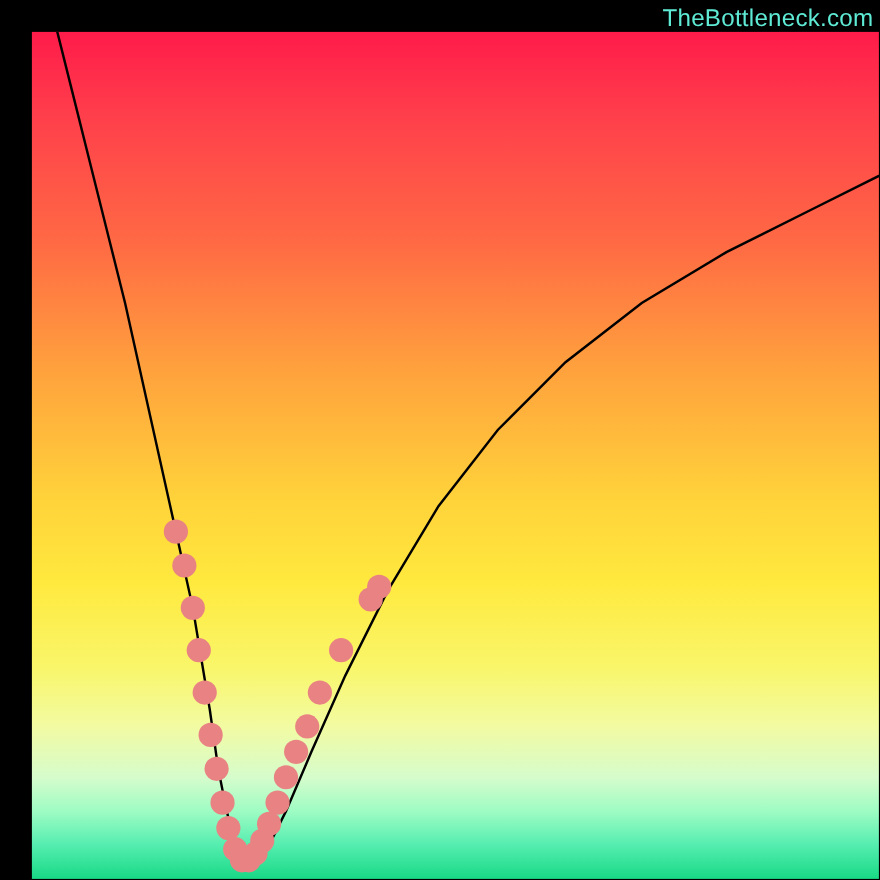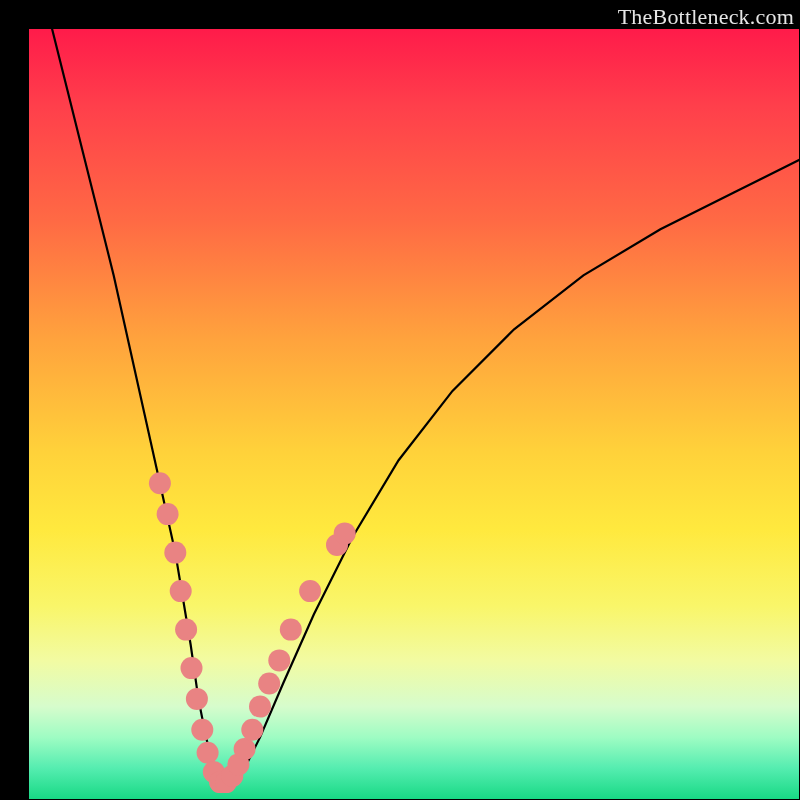--- a/index.html
+++ b/index.html
@@ -37,26 +37,25 @@
       #d6fccc 88%,
       #9efcc3 92%,
       #55edb0 96%,
       #18d985 100%
     );
   }
   .watermark {
     position: absolute;
     top: 4px;
     right: 6px;
-    color: #e5e5e5;
+    color: #5eead4;
     font-size: 22px;
     font-weight: 500;
     letter-spacing: 0.2px;
     user-select: none;
-    font-family: Liberation Serif, serif;
   }
   svg.curve {
     position: absolute;
     left: 0;
     top: 0;
     width: 770px;
     height: 770px;
   }
 </style>
 </head>

